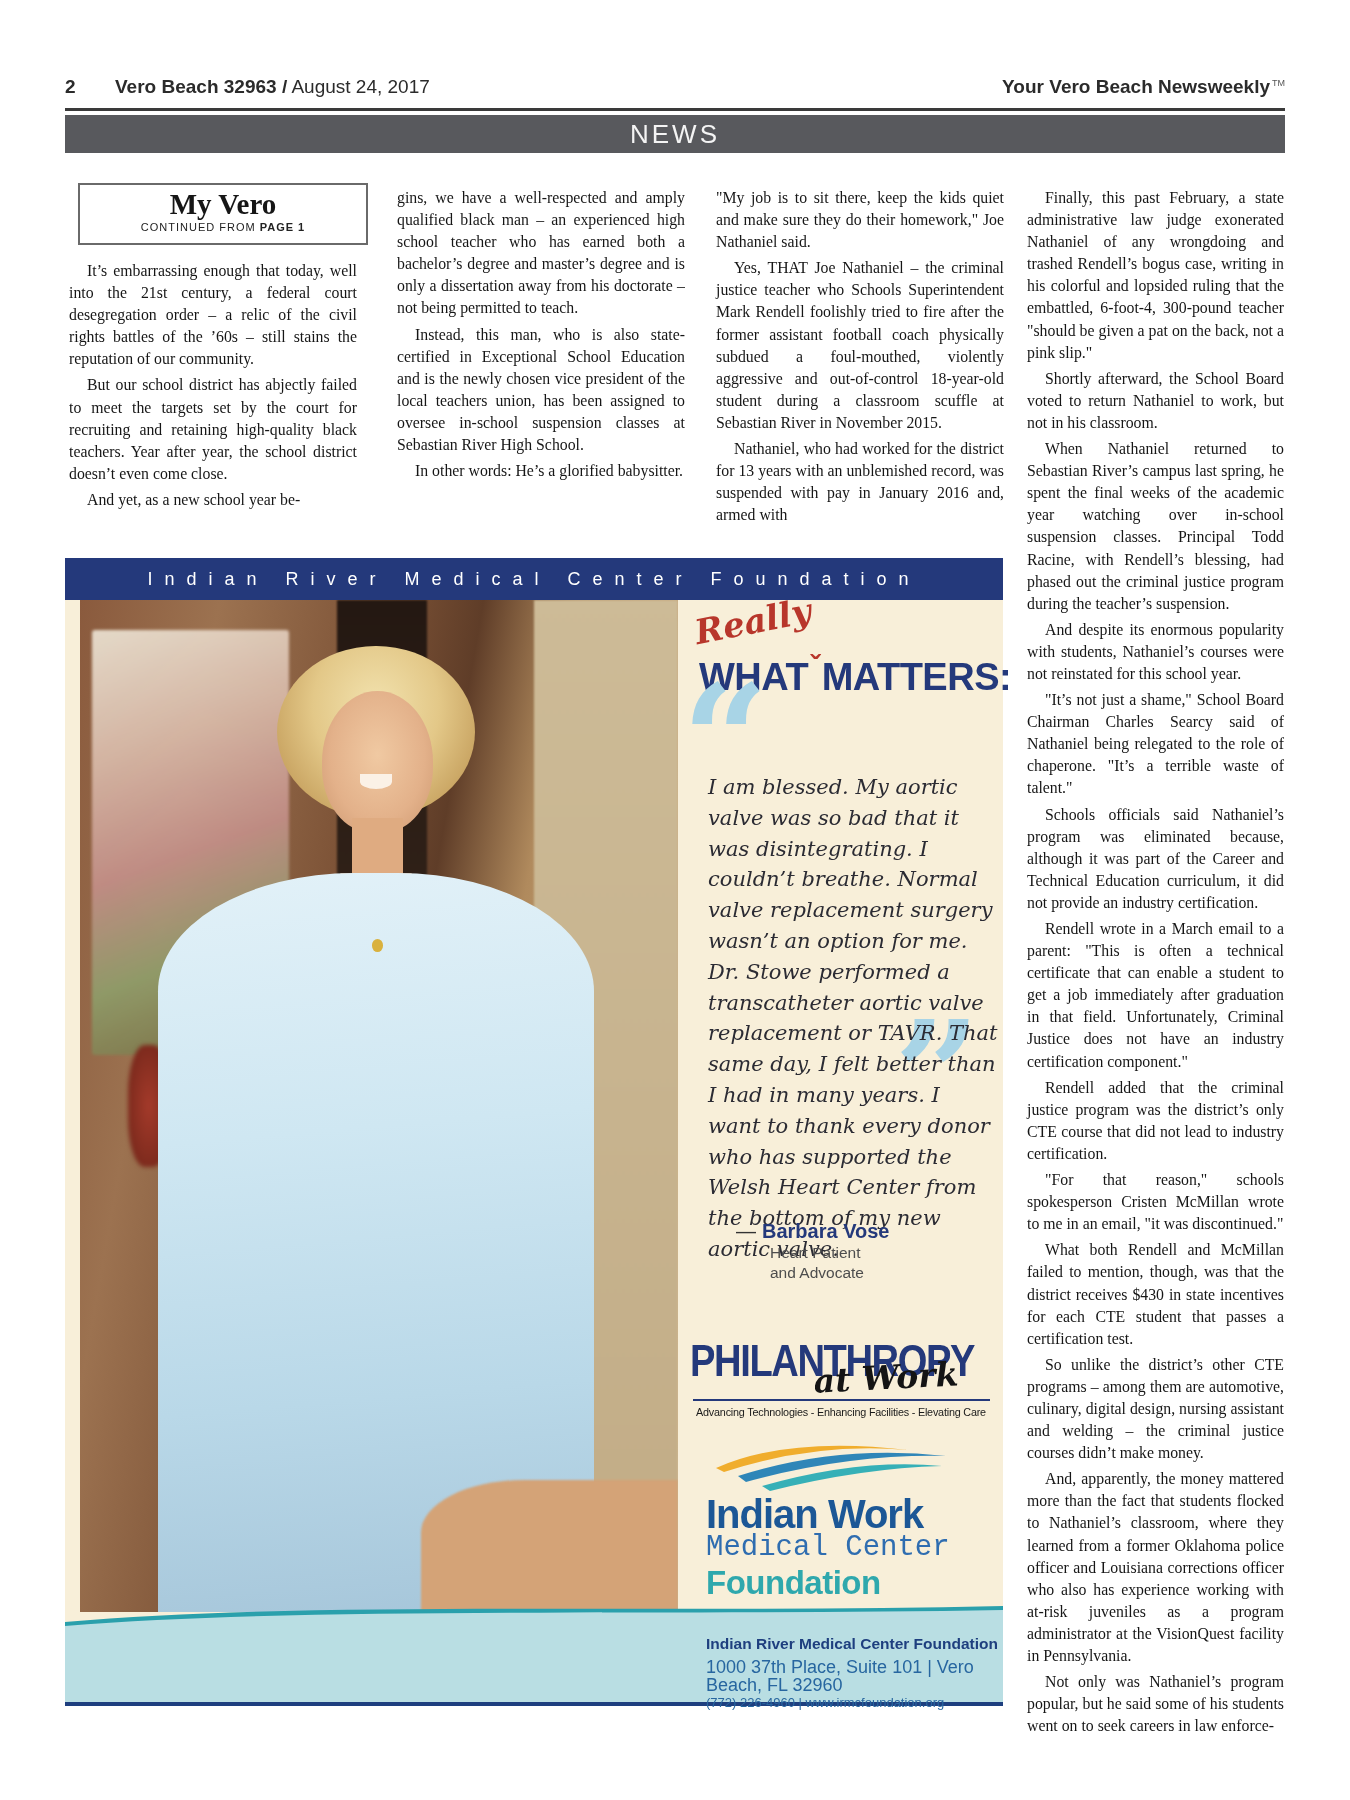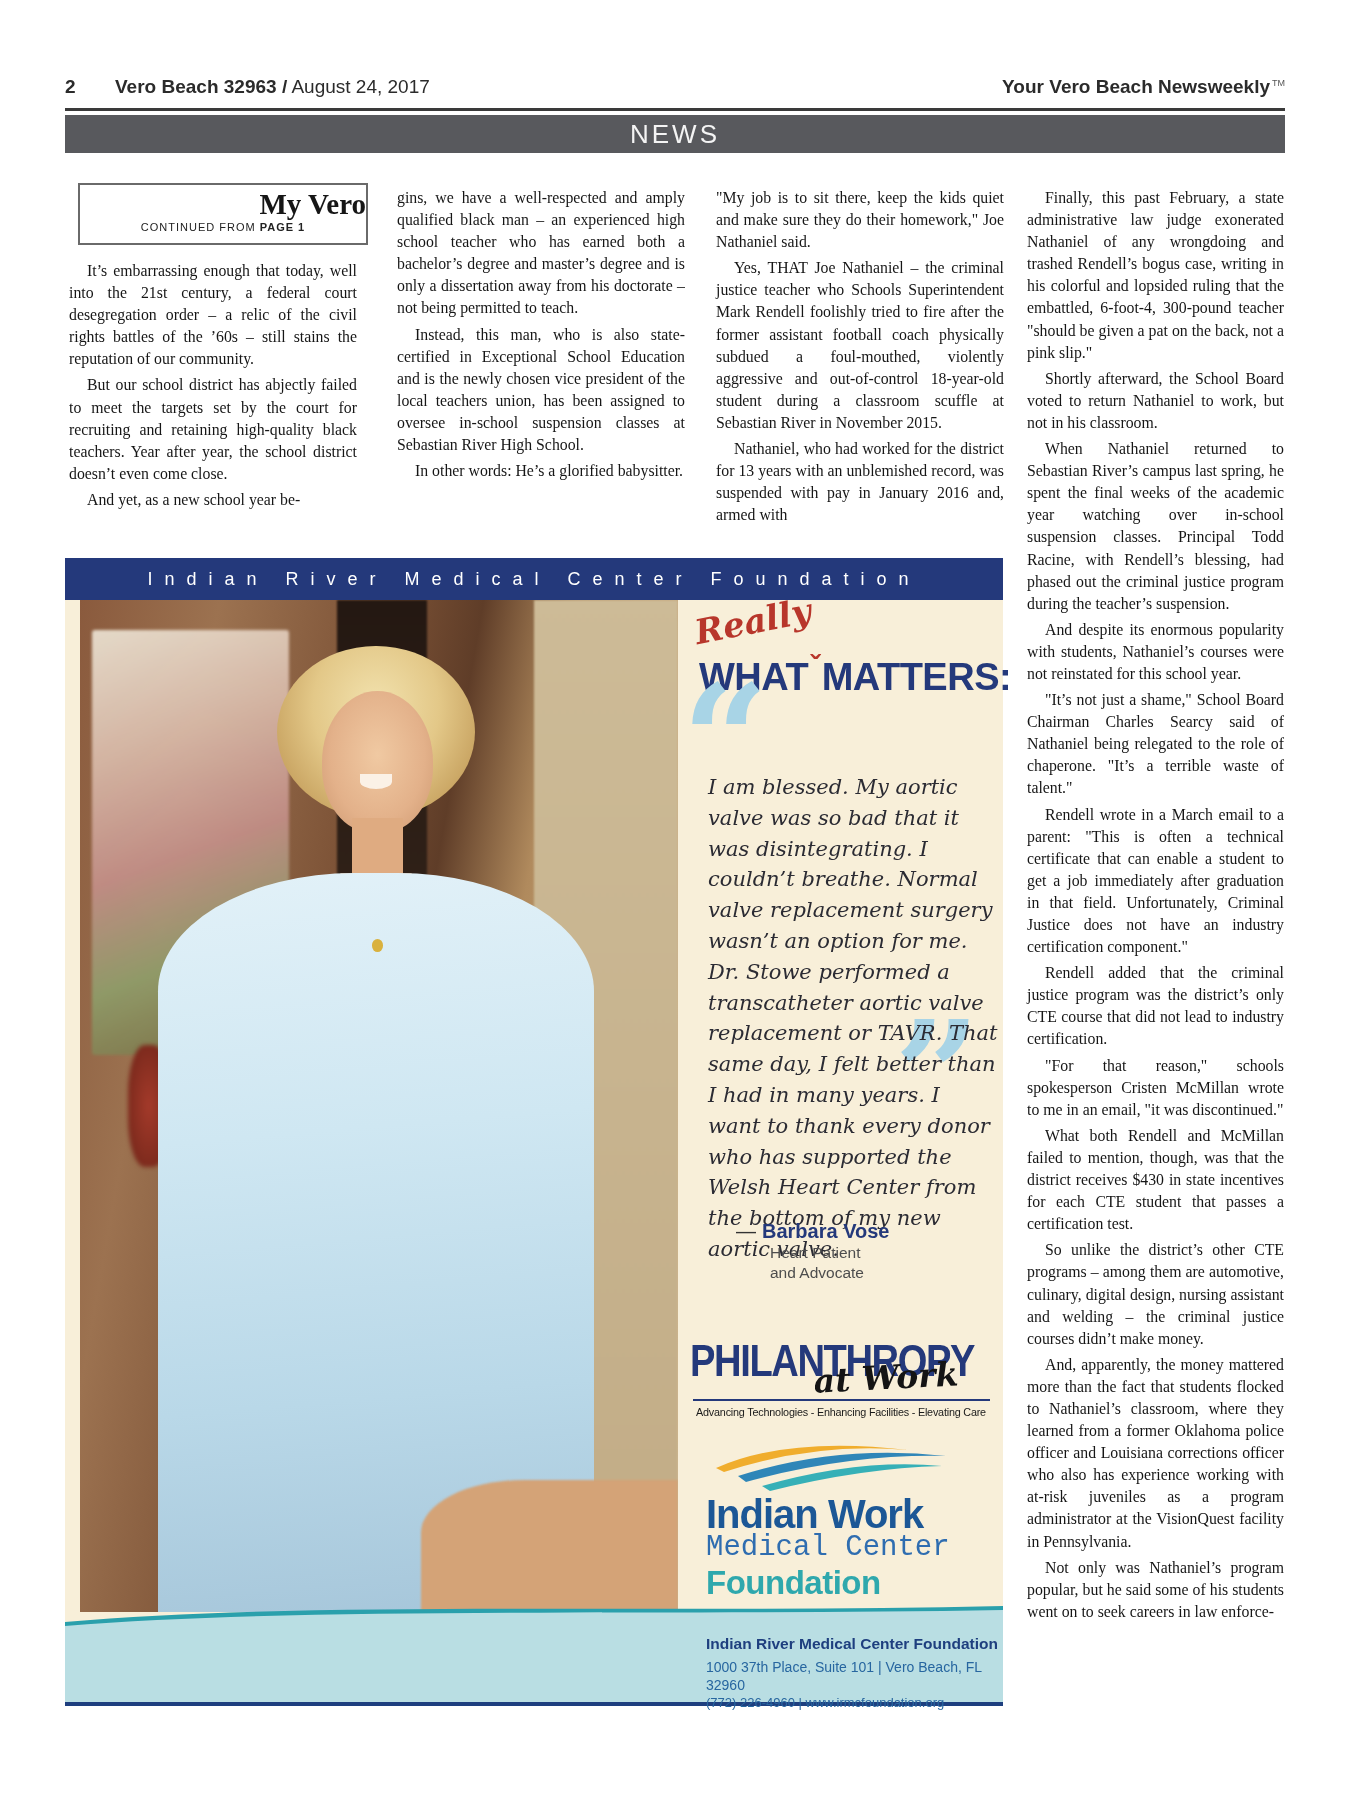--- a/index.html
+++ b/index.html
@@ -22,21 +22,21 @@
   .mast-rule{position:absolute;top:108px;left:65px;width:1220px;height:3px;background:#3a3a3a;}
 
   
   .newsbar{position:absolute;top:115px;left:65px;width:1220px;height:38px;background:var(--graybar);}
   .newsbar span{display:block;text-align:center;line-height:38px;color:#f4f4f4;
         font-family:"Liberation Sans",sans-serif;font-size:26px;font-weight:300;letter-spacing:3px;}
 
   
   .myvero{position:absolute;left:78px;top:183px;width:290px;height:62px;border:2px solid #6a6a6a;
         background:#fff;text-align:center;box-sizing:border-box;}
-  .myvero .t{font-family:"Liberation Serif",serif;font-weight:bold;font-size:29px;line-height:34px;margin-top:2px;text-align:right;}
+  .myvero .t{font-family:"Liberation Serif",serif;font-weight:bold;font-size:29px;line-height:34px;margin-top:2px;}
   .myvero .s{font-family:"Liberation Sans",sans-serif;font-size:11px;letter-spacing:1px;color:#222;}
   .myvero .s b{font-weight:bold;}
 
   
   .col{position:absolute;font-size:15.8px;line-height:22.1px;text-align:justify;}
   .col p{margin:4px;text-indent:18px;}
   .col p.noindent{text-indent:0;}
   .c1{left:65px;top:256px;width:296px;}
   .c2{left:393px;top:183px;width:296px;}
   .c3{left:712px;top:183px;width:296px;}
@@ -102,21 +102,21 @@
      color:var(--logoblue);line-height:40px;margin-top:2px;}
   .logo .l2{font-family:Liberation Mono, monospace;font-size:29px;color:var(--logomed);line-height:28px;}
   .logo .l3{font-family:"Liberation Sans",sans-serif;font-weight:bold;font-size:33px;color:var(--logoteal);
      line-height:38px;margin-top:2px;letter-spacing:-.5px;}
 
   
   .band{position:absolute;left:0;top:1040px;width:938px;height:108px;}
   .band svg{position:absolute;left:0;top:0;}
   .band-text{position:absolute;left:641px;top:36px;font-family:"Liberation Sans",sans-serif;}
   .band-text .ft1{font-weight:bold;font-size:15.5px;color:var(--footnavy);line-height:20px;}
-  .band-text .ft2{font-size:14px;color:var(--footblue);line-height:18px;margin-top:4px;}
+  .band-text .ft2{font-size:18px;color:var(--footblue);line-height:18px;margin-top:4px;}
   .band-text .ft3{font-size:13px;color:var(--footblue);line-height:18px;}
 </style>
 </head>
 <body>
 
 <div class="page">
 
   <div class="mast">
     <span class="pgnum">2</span>
     <span class="mleft"><span class="bold">Vero Beach 32963 /</span> <span>August 24, 2017</span></span>
@@ -147,20 +147,21 @@
       <p class="noindent">"My job is to sit there, keep the kids quiet and make sure they do their homework," Joe Nathaniel said.</p>
       <p>Yes, THAT Joe Nathaniel – the criminal justice teacher who Schools Superintendent Mark Rendell foolishly tried to fire after the former assistant football coach physically subdued a foul-mouthed, violently aggressive and out-of-control 18-year-old student during a classroom scuffle at Sebastian River in November 2015.</p>
       <p>Nathaniel, who had worked for the district for 13 years with an unblemished record, was suspended with pay in January 2016 and, armed with</p>
     </div>
   <div class="col c4">
       <p>Finally, this past February, a state administrative law judge exonerated Nathaniel of any wrongdoing and trashed Rendell’s bogus case, writing in his colorful and lopsided ruling that the embattled, 6-foot-4, 300-pound teacher "should be given a pat on the back, not a pink slip."</p>
       <p>Shortly afterward, the School Board voted to return Nathaniel to work, but not in his classroom.</p>
       <p>When Nathaniel returned to Sebastian River’s campus last spring, he spent the final weeks of the academic year watching over in-school suspension classes. Principal Todd Racine, with Rendell’s blessing, had phased out the criminal justice program during the teacher’s suspension.</p>
       <p>And despite its enormous popularity with students, Nathaniel’s courses were not reinstated for this school year.</p>
       <p>"It’s not just a shame," School Board Chairman Charles Searcy said of Nathaniel being relegated to the role of chaperone. "It’s a terrible waste of talent."</p>
+      <p>Schools officials said Nathaniel’s program was eliminated because, although it was part of the Career and Technical Education curriculum, it did not provide an industry certification.</p>
       <p>Rendell wrote in a March email to a parent: "This is often a technical certificate that can enable a student to get a job immediately after graduation in that field. Unfortunately, Criminal Justice does not have an industry certification component."</p>
       <p>Rendell added that the criminal justice program was the district’s only CTE course that did not lead to industry certification.</p>
       <p>"For that reason," schools spokesperson Cristen McMillan wrote to me in an email, "it was discontinued."</p>
       <p>What both Rendell and McMillan failed to mention, though, was that the district receives $430 in state incentives for each CTE student that passes a certification test.</p>
       <p>So unlike the district’s other CTE programs – among them are automotive, culinary, digital design, nursing assistant and welding – the criminal justice courses didn’t make money.</p>
       <p>And, apparently, the money mattered more than the fact that students flocked to Nathaniel’s classroom, where they learned from a former Oklahoma police officer and Louisiana corrections officer who also has experience working with at-risk juveniles as a program administrator at the VisionQuest facility in Pennsylvania.</p>
       <p>Not only was Nathaniel’s program popular, but he said some of his students went on to seek careers in law enforce-</p>
     </div>
 
   <div class="ad">

